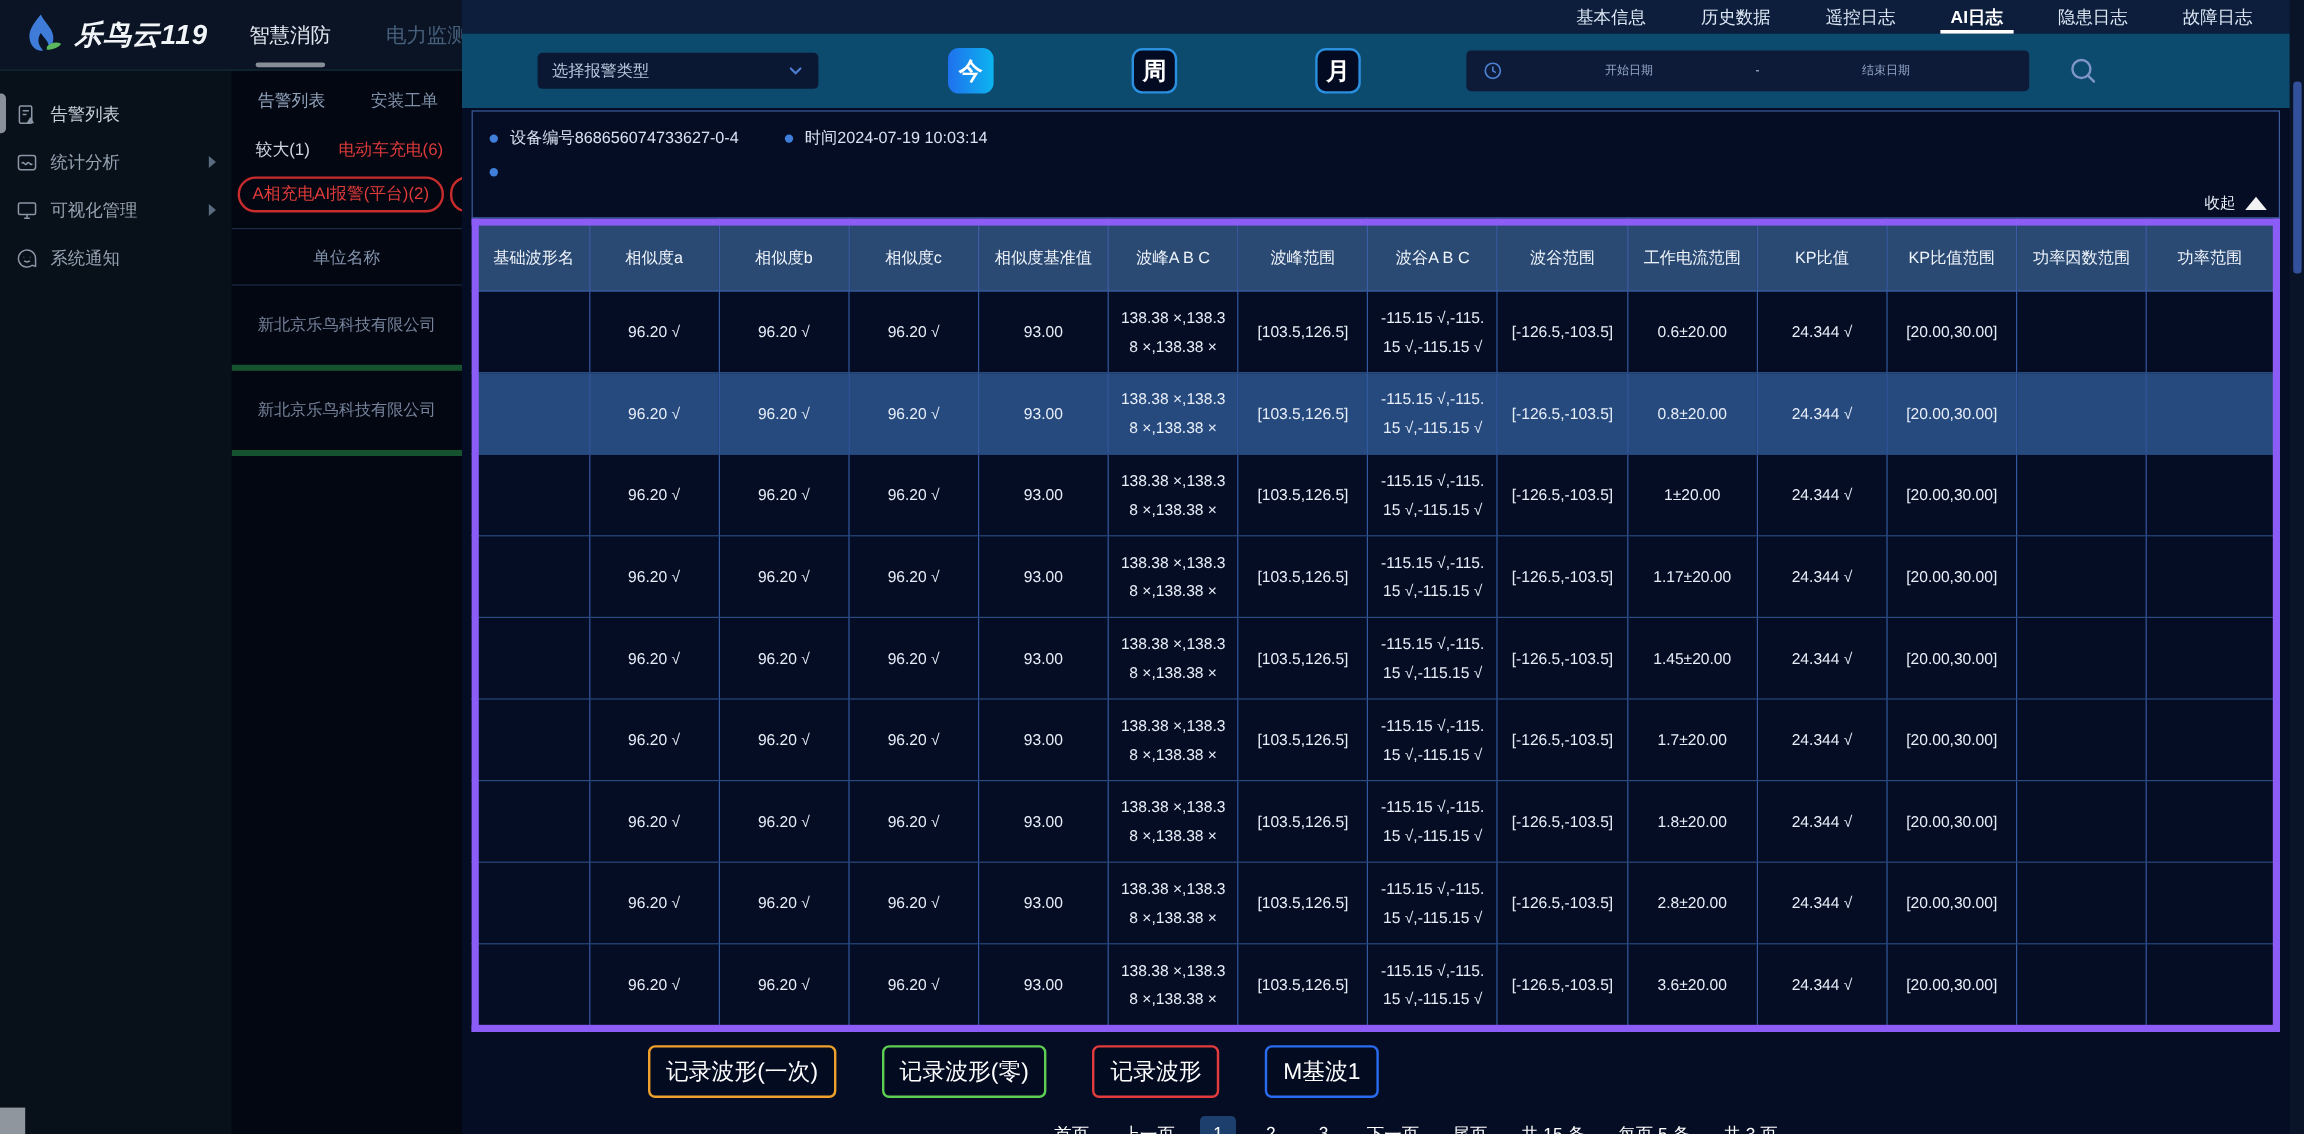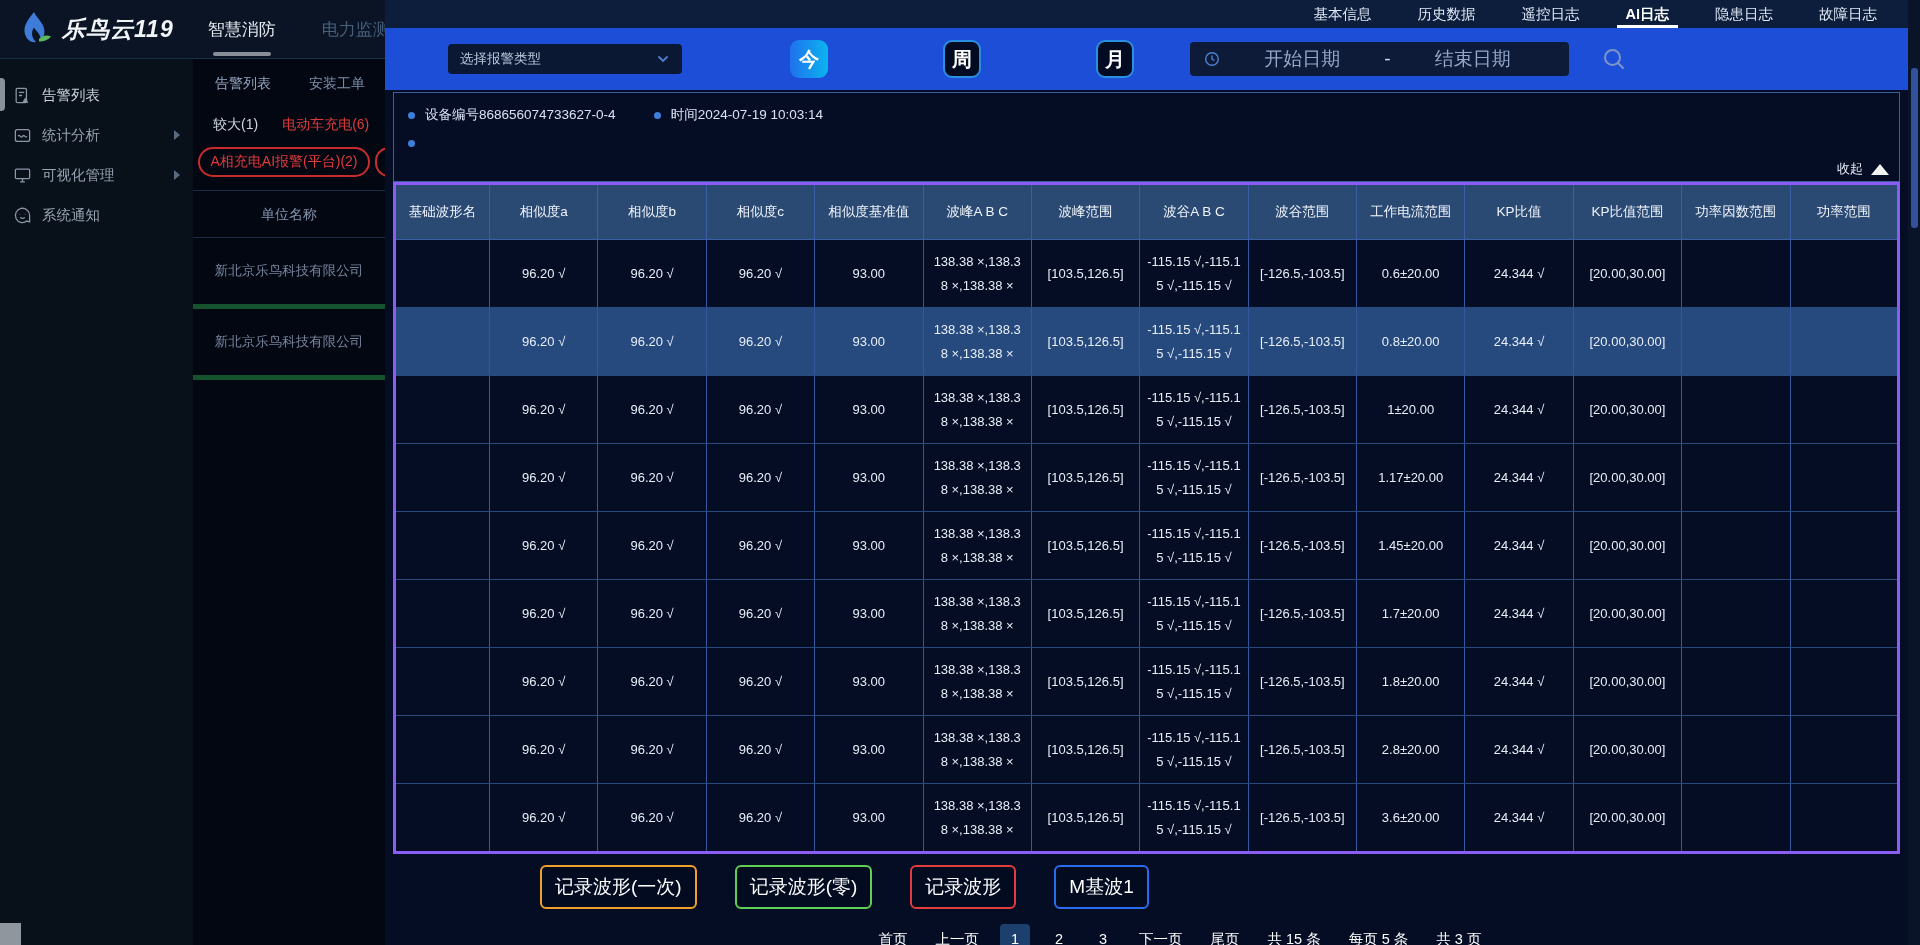--- a/index.html
+++ b/index.html
@@ -42,44 +42,44 @@
   .sp-th{height:46px;line-height:46px;text-align:center;color:#8494ad;font-size:14px;border-bottom:1px solid #1b2a45;}
   .sp-row{height:66px;display:flex;align-items:center;justify-content:center;color:#76839b;font-size:13.5px;border-bottom:5px solid #14532d;text-align:center;cursor:pointer;}
 
   
   .main{flex:1;display:flex;flex-direction:column;background:#040d24;min-width:0;position:relative;}
   .main-tabs{height:28px;flex-shrink:0;background:#0d1e3d;display:flex;align-items:stretch;padding-left:14px;justify-content:flex-end;}
   .mtab{position:relative;display:flex;align-items:center;padding:0 3px;margin-right:40px;color:#dfe8f5;font-size:14.5px;cursor:pointer;white-space:nowrap;}
   .mtab.active{color:#ffffff;font-weight:bold;}
   .mtab.active::after{content:"";position:absolute;bottom:0;left:-6px;right:-6px;height:3px;background:#ffffff;}
 
-  .filter-row{height:62px;flex-shrink:0;display:flex;align-items:center;padding-left:63px;background:#1d4ed8;}
+  .filter-row{height:62px;flex-shrink:0;display:flex;align-items:center;padding-left:63px;background:#0c4a6e;}
   .dropdown{width:234px;height:30px;background:#0b1834;border-radius:4px;display:flex;align-items:center;padding:0 12px;box-sizing:border-box;color:#b9c6da;font-size:13.5px;cursor:pointer;}
   .chev{margin-left:auto;color:#4d7fd0;display:flex;}
   .qbtn{width:38px;height:38px;border-radius:9px;display:flex;align-items:center;justify-content:center;color:#fff;font-size:20px;font-weight:bold;cursor:pointer;box-sizing:border-box;}
   .qbtn.today{margin-left:108px;background:linear-gradient(90deg,#1f71ee,#0cb4ef);}
   .qbtn.outline{margin-left:115px;background:#030b22;border:2px solid #2b8fe0;}
-  .date-range{margin-left:56px;width:379px;height:34px;background:#0d1b38;border-radius:4px;display:flex;align-items:center;padding:0 14px;box-sizing:border-box;color:#93a6c8;font-size:19px;cursor:pointer;}
+  .date-range{margin-left:88px;width:469px;height:34px;background:#0d1b38;border-radius:4px;display:flex;align-items:center;padding:0 14px;box-sizing:border-box;color:#93a6c8;font-size:10px;cursor:pointer;}
   .clock{display:flex;color:#4d7fd0;}
   .dr-start,.dr-end{flex:1;text-align:center;}
   .dr-sep{color:#cfd9ea;}
   .search{margin-left:32px;display:flex;color:#7e95c8;cursor:pointer;}
 
   .info-panel{margin:2px 20px 0 8px;border:1px solid #3d5c9c;height:90px;box-sizing:border-box;position:relative;padding:13px 14px 0 14px;flex-shrink:0;text-align:center;}
   .info-line{display:flex;align-items:center;color:#d8e2f2;font-size:13.5px;margin-bottom:16px;white-space:nowrap;}
   .bullet{width:7px;height:7px;border-radius:50%;background:#3f7fd9;margin-right:10px;flex-shrink:0;}
   .bullet.b2{margin-left:38px;}
   .collapse{position:absolute;right:10px;bottom:3px;display:flex;align-items:center;color:#e6ecf5;font-size:13px;cursor:pointer;}
   .tri-up{width:0;height:0;border-left:9px solid transparent;border-right:9px solid transparent;border-bottom:11px solid #f2f2f2;margin-left:8px;}
 
   table.data-table{margin:0 20px 0 8px;border-collapse:collapse;table-layout:fixed;width:calc(100% - 28px);flex-shrink:0;}
   .data-table th{background:#2a4973;color:#f0f5fb;font-size:13.5px;font-weight:normal;height:54px;border:1px solid #3b5ea6;padding:0 4px;}
   .data-table td{height:67px;text-align:center;color:#e8eef8;font-size:13px;border-left:1px solid #33589e;border-right:1px solid #33589e;border-bottom:1px solid #2a4a80;padding:0 7px;background:#040d24;word-break:break-all;line-height:1.8;}
   .data-table tr.highlight td{background:#264a7e;}
-  .data-table{border:3px solid #8b5cf6;}
+  .data-table{border:6px solid #8b5cf6;}
 
   .actions-row{display:flex;margin:11px 0 0 155px;flex-shrink:0;}
   .action-btn{border:2px solid #fff;border-radius:6px;background:rgba(2,8,25,0.3);color:#fff;font-size:19px;padding:7px 13px;margin-right:38px;cursor:pointer;white-space:nowrap;}
 
   .pagination{display:flex;align-items:center;justify-content:center;margin:15px 0 0 55px;color:#fff;font-size:14.5px;flex-shrink:0;}
   .pg-link{margin:0 14px;cursor:pointer;white-space:nowrap;}
   .pg-pages{display:flex;align-items:center;}
   .pg-num{width:30px;height:30px;display:flex;align-items:center;justify-content:center;margin:0 7px;border-radius:4px;cursor:pointer;}
   .pg-num.active{background:#1d3f6e;}
   .pg-info{margin:0 14px;white-space:nowrap;}

